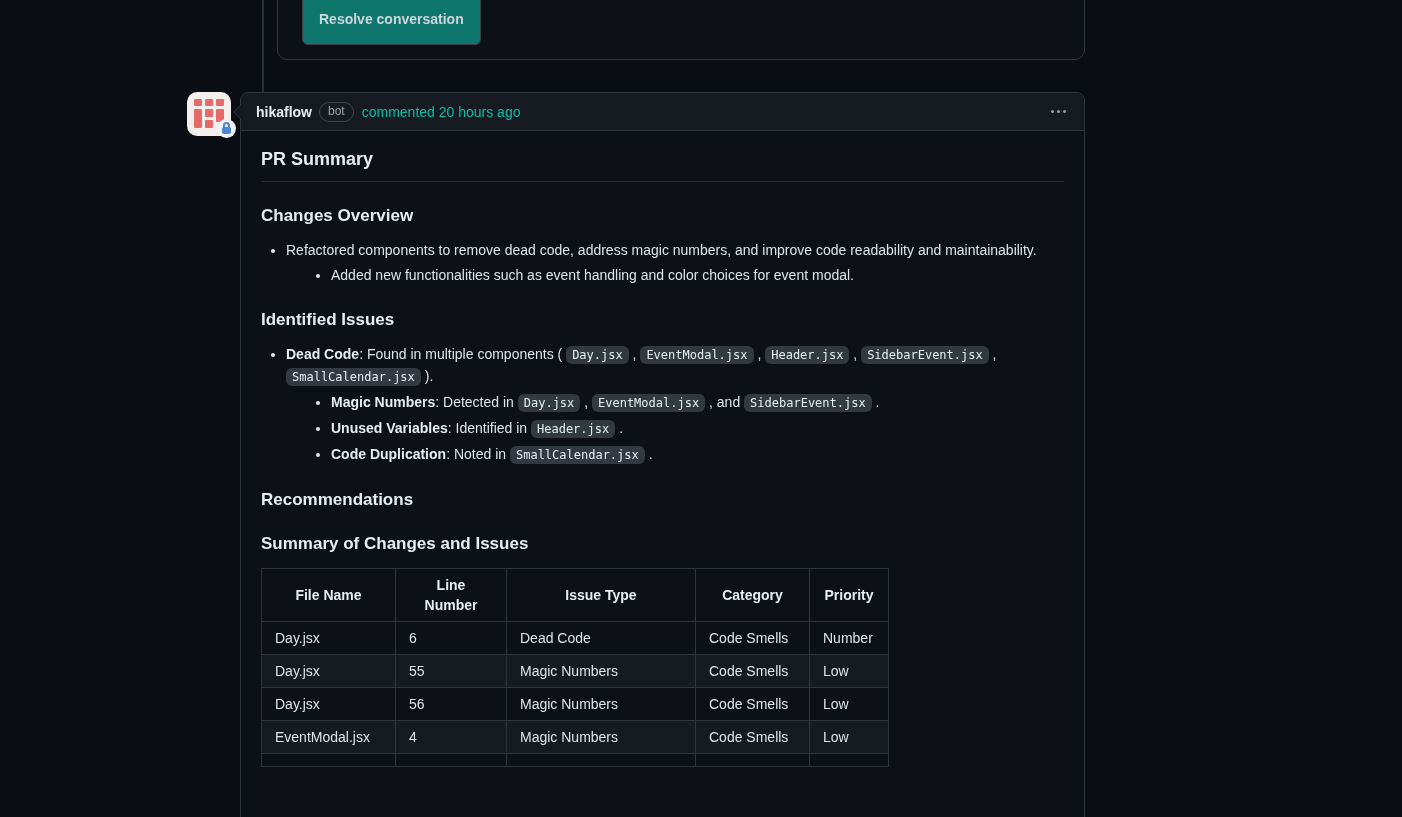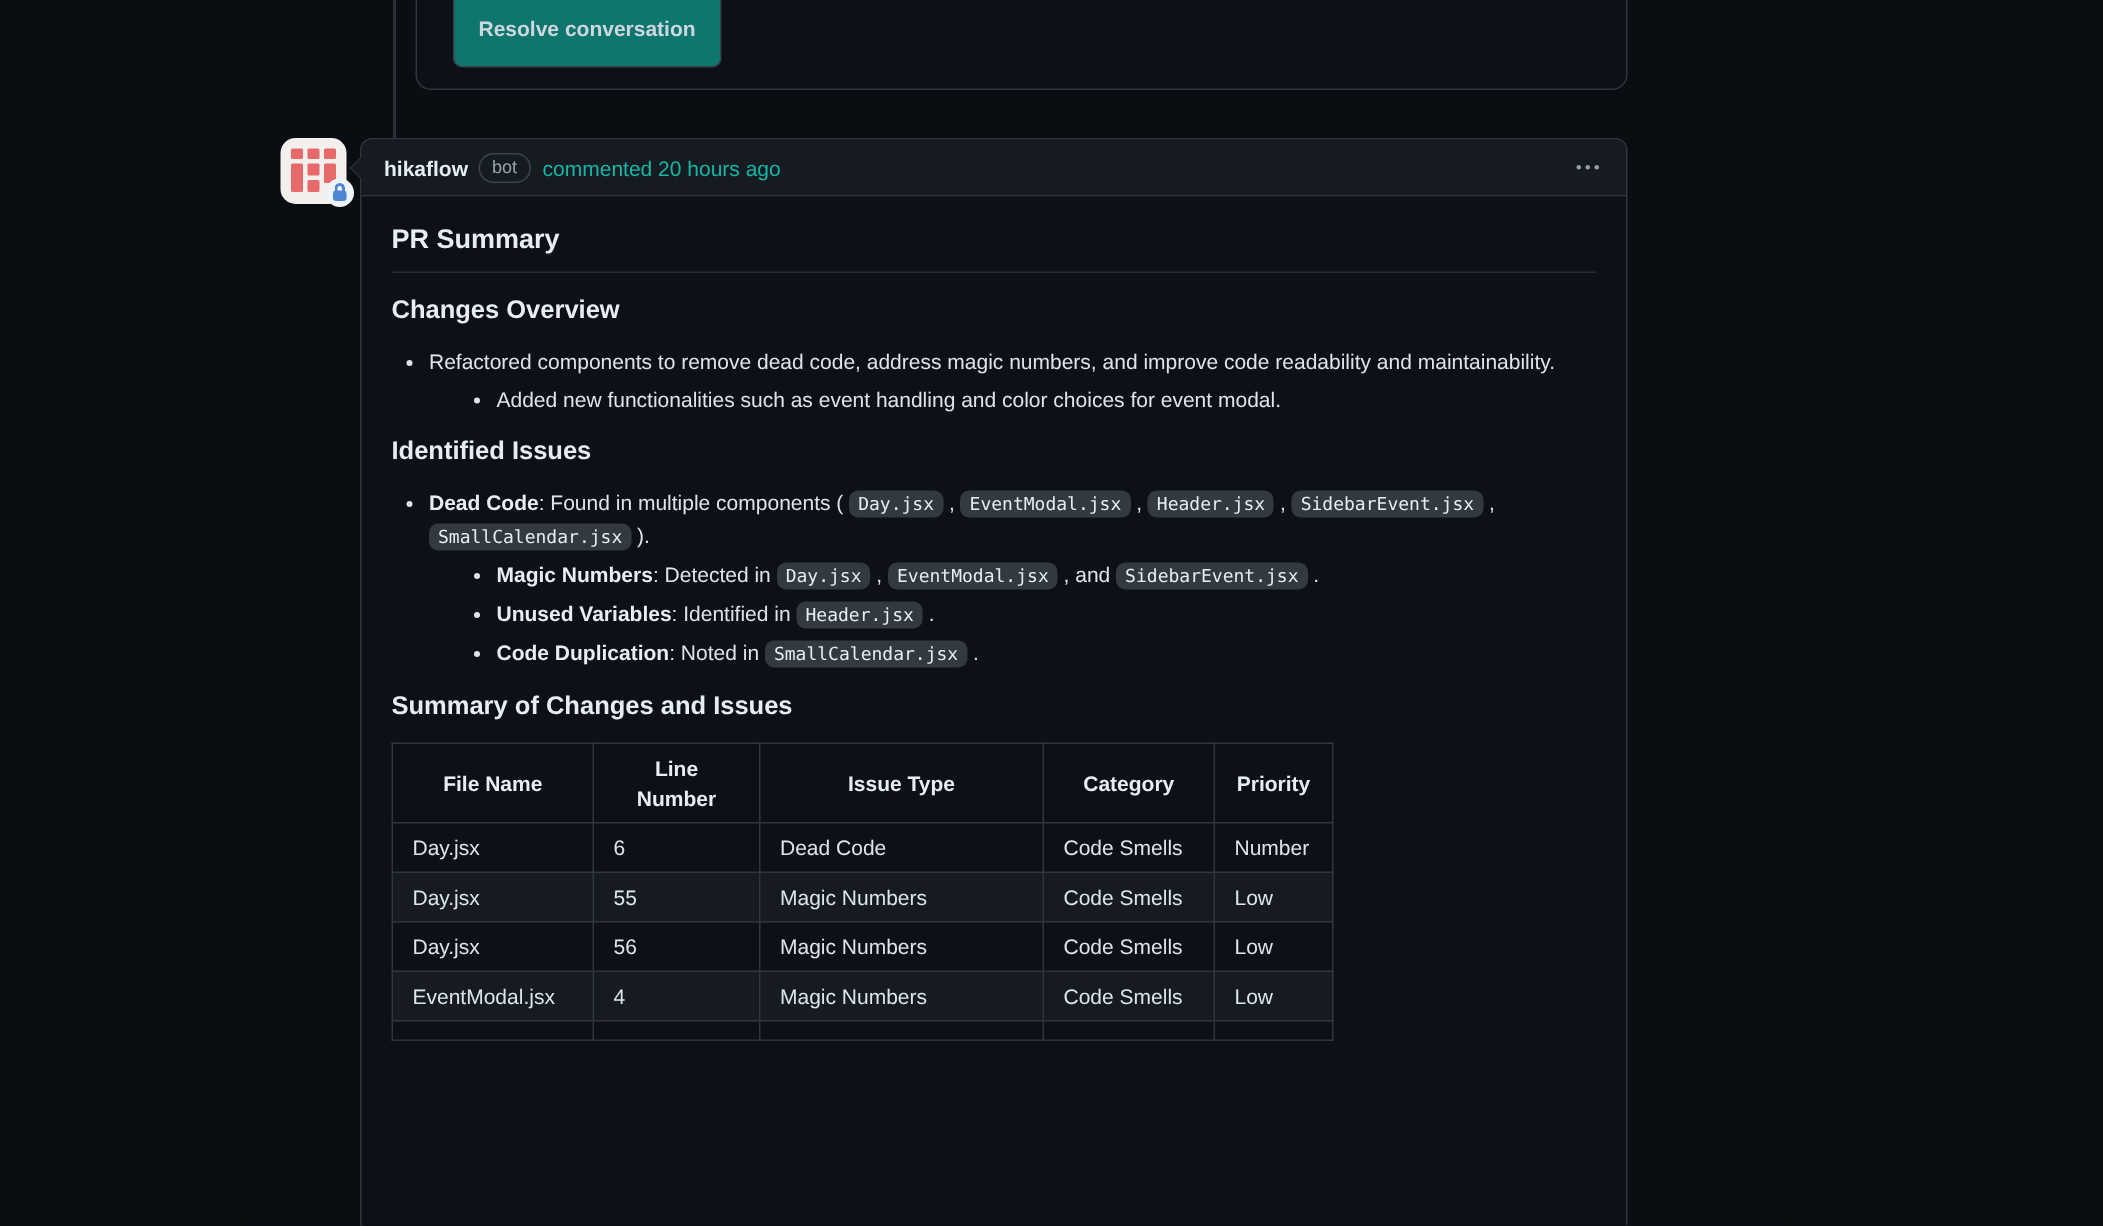--- a/index.html
+++ b/index.html
@@ -120,21 +120,21 @@
   
   .comment-body { padding: 16px 20px; }
   .md-h1 {
     font-size: 18px; font-weight: 600; line-height: 25px;
     padding-bottom: 9px; margin-bottom: 14px;
     border-bottom: 1px solid #262c33;
     color: #e6edf3;
   }
   .md-h3 {
     font-size: 17px; font-weight: 600; line-height: 21px;
-    margin: 4px 0 14px;
+    margin: 23px 0 14px;
     color: #e6edf3;
   }
   .md-ul { margin: 0 0 13px; padding-left: 25px; }
   .md-ul li { line-height: 21px; color: #dde4ea; }
   .md-ul li + li { margin-top: 4px; margin-left: 45px; }
   .md-ul li::marker { color: #dde4ea; }
   .md-ul li strong { font-weight: 700; color: #e6edf3; }
   code.chip {
     font-family: "DejaVu Sans Mono", "Liberation Mono", monospace;
     font-size: 12px;
@@ -211,20 +211,21 @@
         </ul>
 
       <div class="md-h3">Identified Issues</div>
       <ul class="md-ul">
           <li><strong>Dead Code</strong>: Found in multiple components ( <code class="chip">Day.jsx</code> , <code class="chip">EventModal.jsx</code> , <code class="chip">Header.jsx</code> , <code class="chip">SidebarEvent.jsx</code> , <code class="chip">SmallCalendar.jsx</code> ).</li>
           <li><strong>Magic Numbers</strong>: Detected in <code class="chip">Day.jsx</code> , <code class="chip">EventModal.jsx</code> , and <code class="chip">SidebarEvent.jsx</code> .</li>
           <li><strong>Unused Variables</strong>: Identified in <code class="chip">Header.jsx</code> .</li>
           <li><strong>Code Duplication</strong>: Noted in <code class="chip">SmallCalendar.jsx</code> .</li>
         </ul>
 
+      <div class="md-h3">Recommendations</div>
 
       <div class="md-h3">Summary of Changes and Issues</div>
       <table class="summary">
         <colgroup>
           <col class="c1">
             <col class="c2">
             <col class="c3">
             <col class="c4">
             <col class="c5">
         </colgroup>

